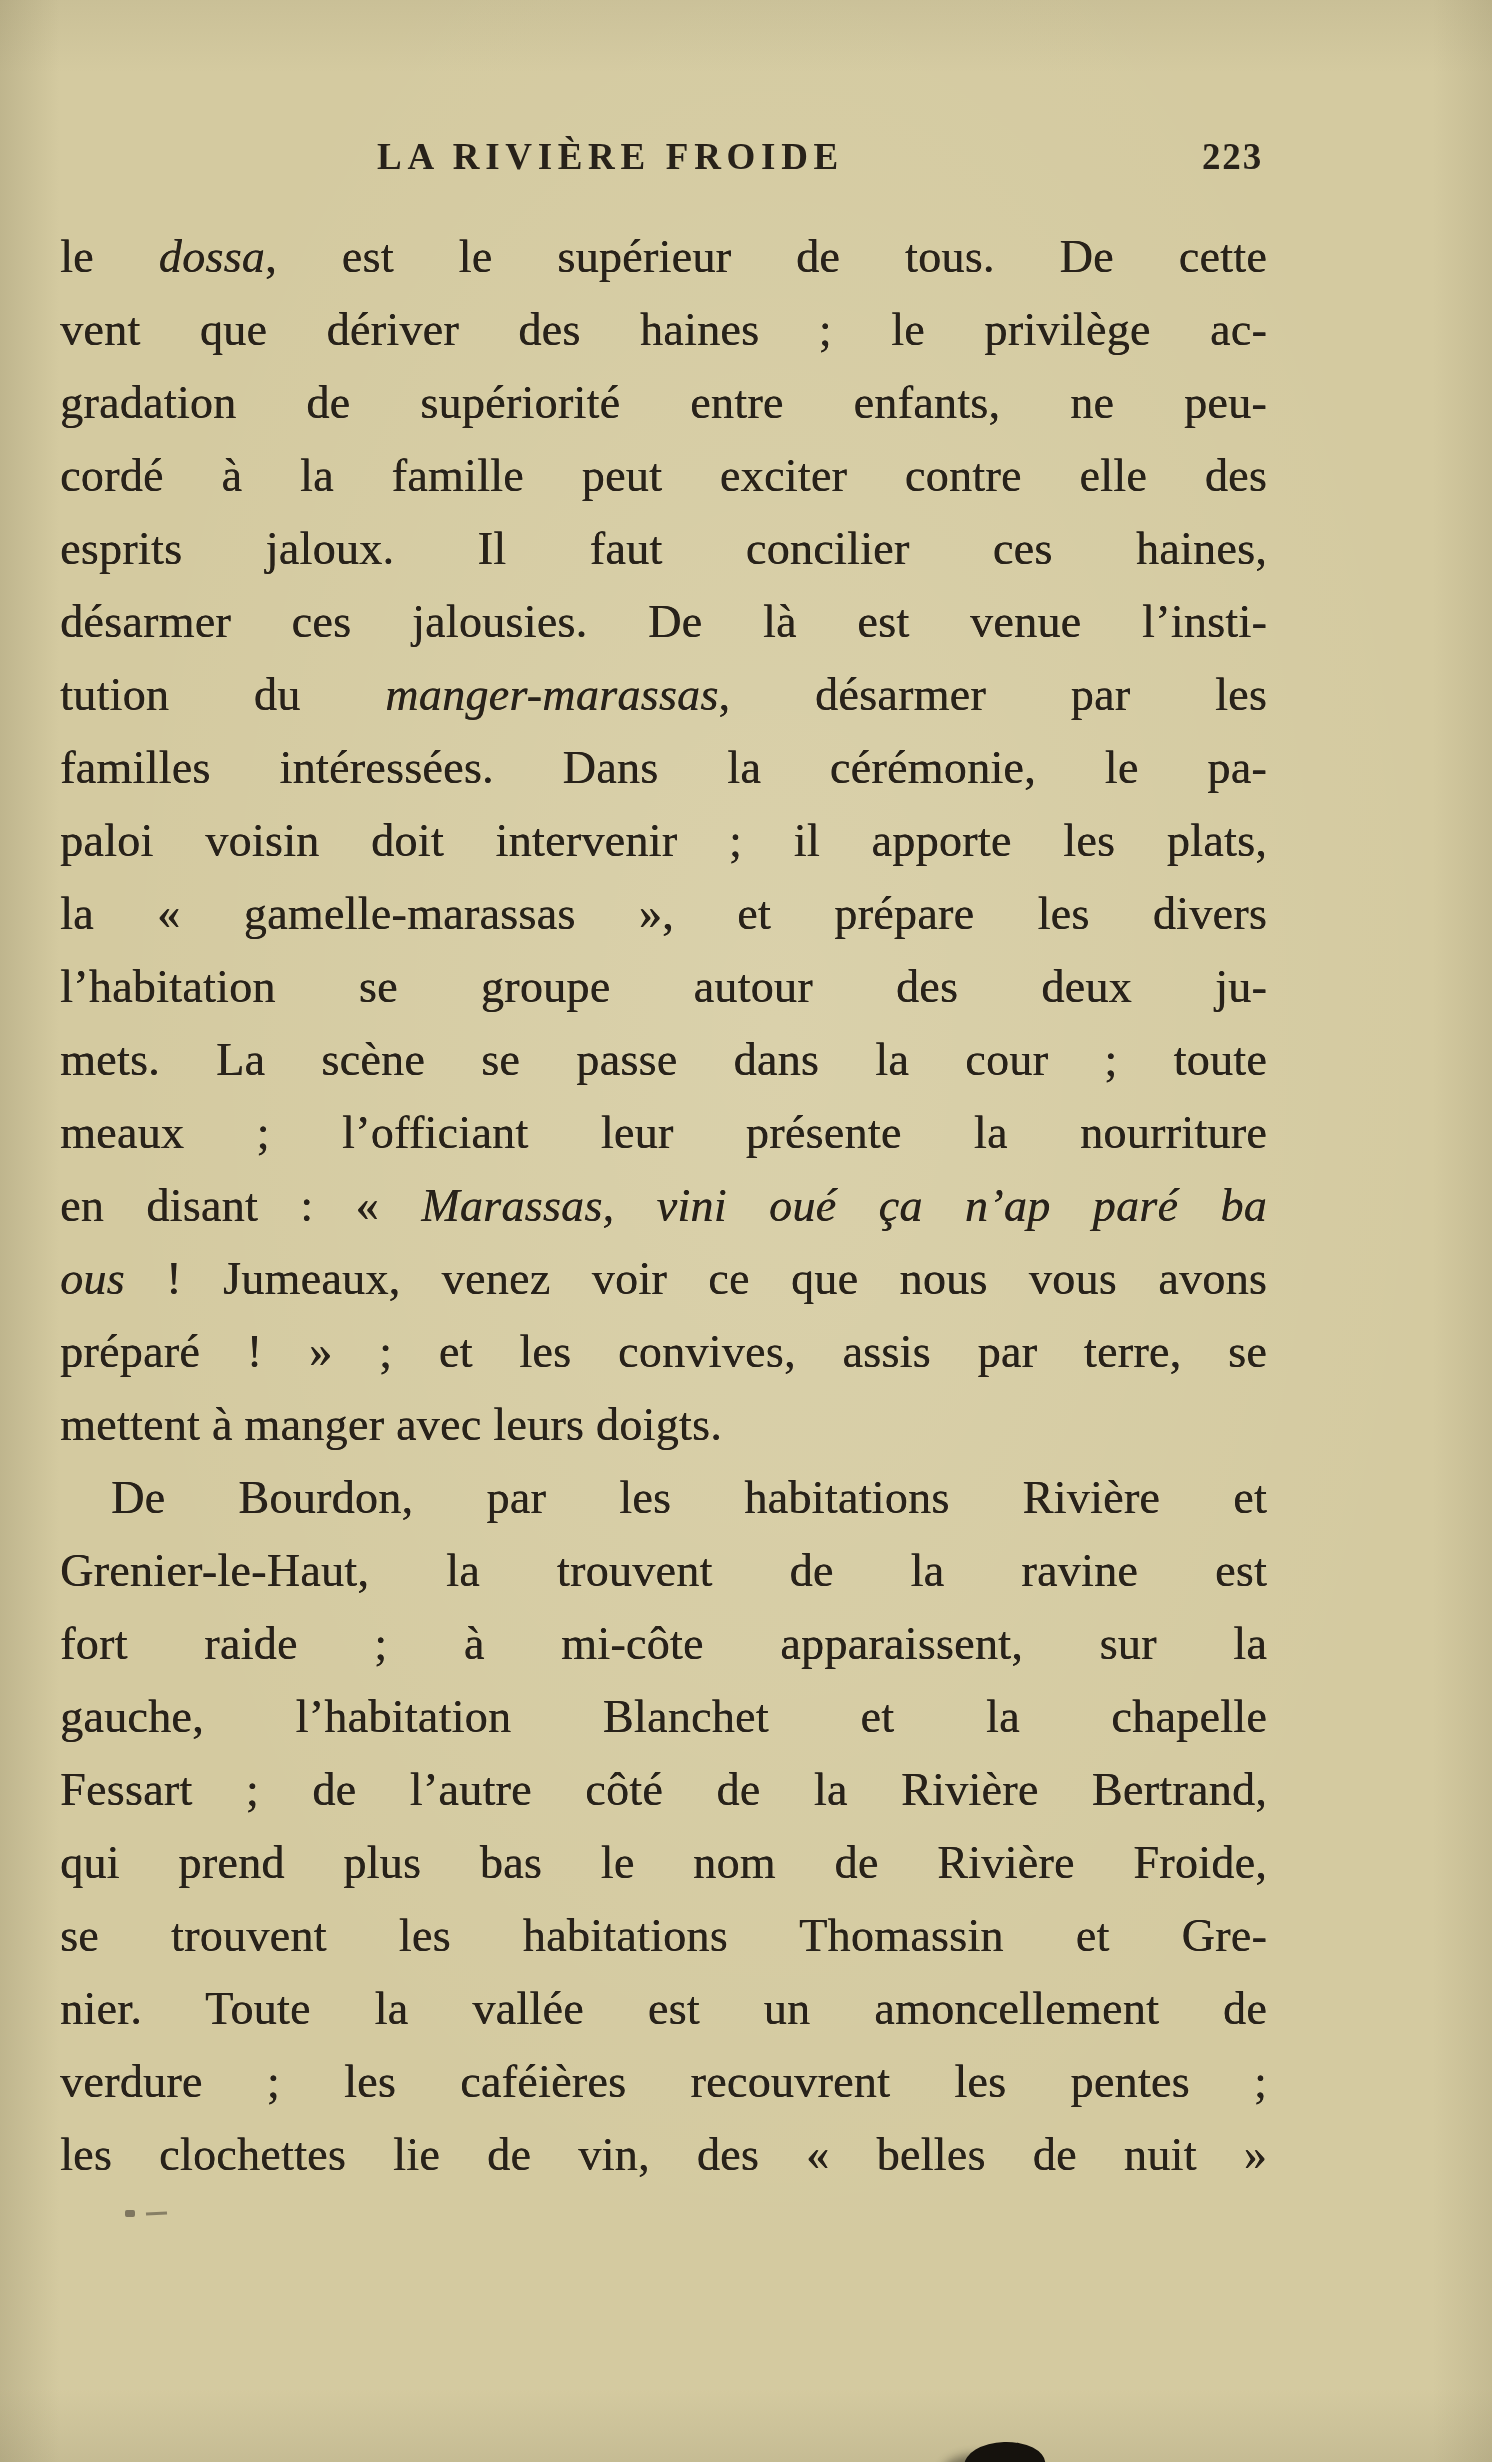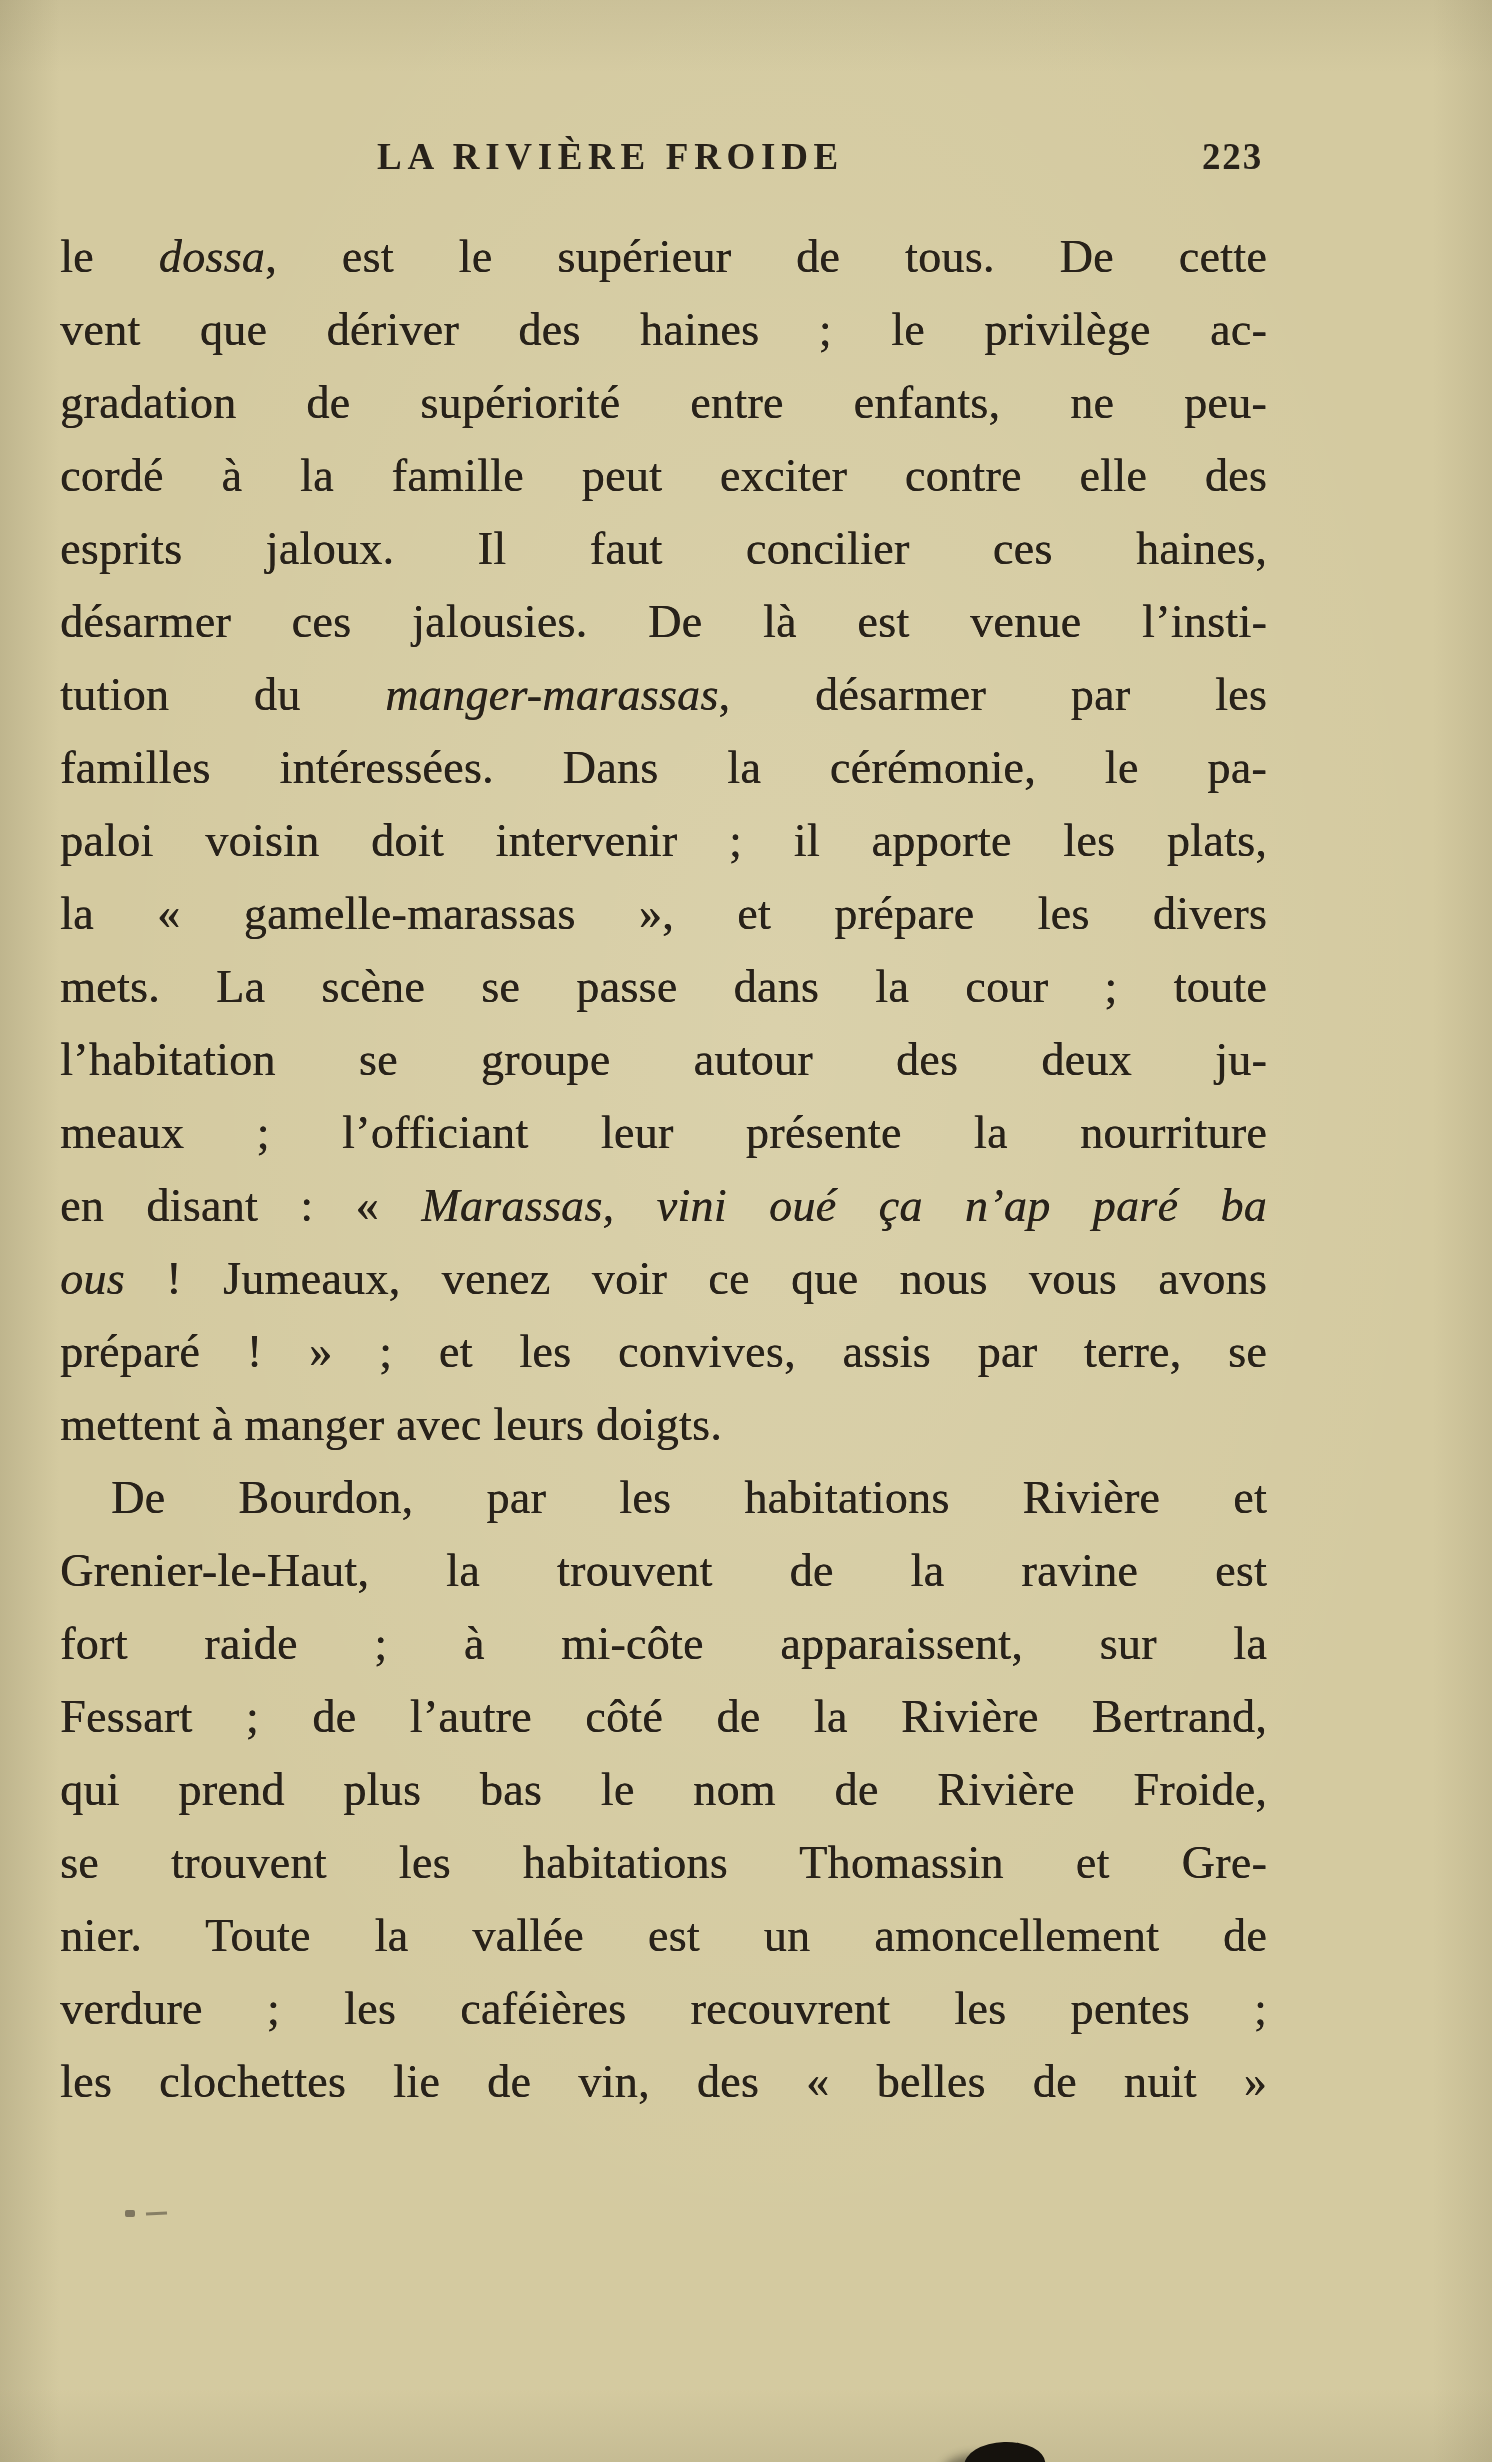--- a/index.html
+++ b/index.html
@@ -112,30 +112,31 @@
       <div class="line"><span>le </span><span class="italic">dossa</span><span>, est le supérieur de tous. De cette</span></div>
       <div class="line"><span>vent que dériver des haines ; le privilège ac-</span></div>
       <div class="line"><span>gradation de supériorité entre enfants, ne peu-</span></div>
       <div class="line"><span>cordé à la famille peut exciter contre elle des</span></div>
       <div class="line"><span>esprits jaloux. Il faut concilier ces haines,</span></div>
       <div class="line"><span>désarmer ces jalousies. De là est venue l’insti-</span></div>
       <div class="line"><span>tution du </span><span class="italic">manger-marassas</span><span>, désarmer par les</span></div>
       <div class="line"><span>familles intéressées. Dans la cérémonie, le pa-</span></div>
       <div class="line"><span>paloi voisin doit intervenir ; il apporte les plats,</span></div>
       <div class="line"><span>la « gamelle-marassas », et prépare les divers</span></div>
+      <div class="line"><span>l’habitation se groupe autour des deux ju-</span></div>
       <div class="line"><span>mets. La scène se passe dans la cour ; toute</span></div>
-      <div class="line"><span>l’habitation se groupe autour des deux ju-</span></div>
       <div class="line"><span>meaux ; l’officiant leur présente la nourriture</span></div>
       <div class="line"><span>en disant : « </span><span class="italic">Marassas, vini oué ça n’ap paré ba</span></div>
       <div class="line"><span class="italic">ous</span><span> ! Jumeaux, venez voir ce que nous vous avons</span></div>
       <div class="line"><span>préparé ! » ; et les convives, assis par terre, se</span></div>
       <div class="line last"><span>mettent à manger avec leurs doigts.</span></div>
       <div class="line indent"><span>De Bourdon, par les habitations Rivière et</span></div>
       <div class="line"><span>Grenier-le-Haut, la trouvent de la ravine est</span></div>
       <div class="line"><span>fort raide ; à mi-côte apparaissent, sur la</span></div>
+      <div class="line"><span>gauche, l’habitation Blanchet et la chapelle</span></div>
       <div class="line"><span>Fessart ; de l’autre côté de la Rivière Bertrand,</span></div>
       <div class="line"><span>qui prend plus bas le nom de Rivière Froide,</span></div>
       <div class="line"><span>se trouvent les habitations Thomassin et Gre-</span></div>
       <div class="line"><span>nier. Toute la vallée est un amoncellement de</span></div>
       <div class="line"><span>verdure ; les caféières recouvrent les pentes ;</span></div>
       <div class="line"><span>les clochettes lie de vin, des « belles de nuit »</span></div>
     </div>
 
   <div class="footer-mark"></div>
   <div class="edge-smudge"></div>

